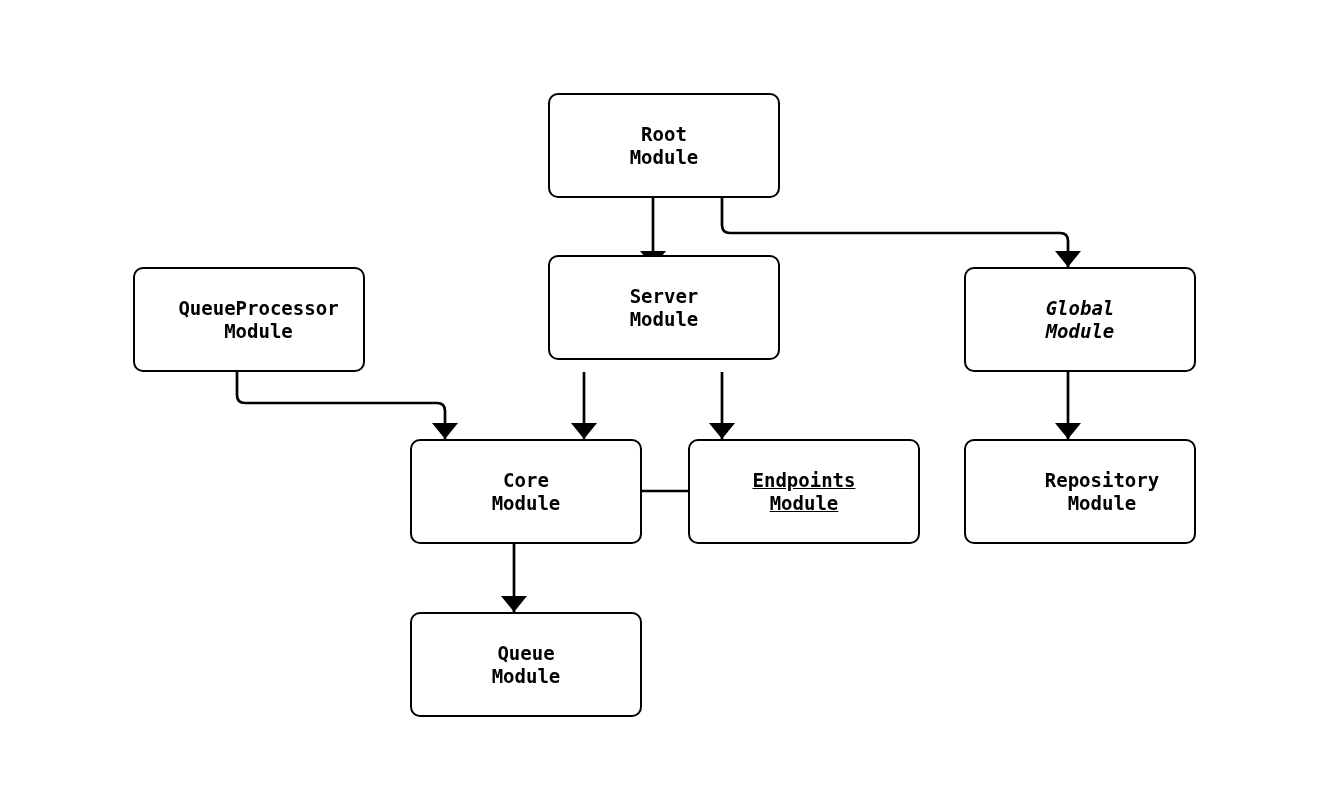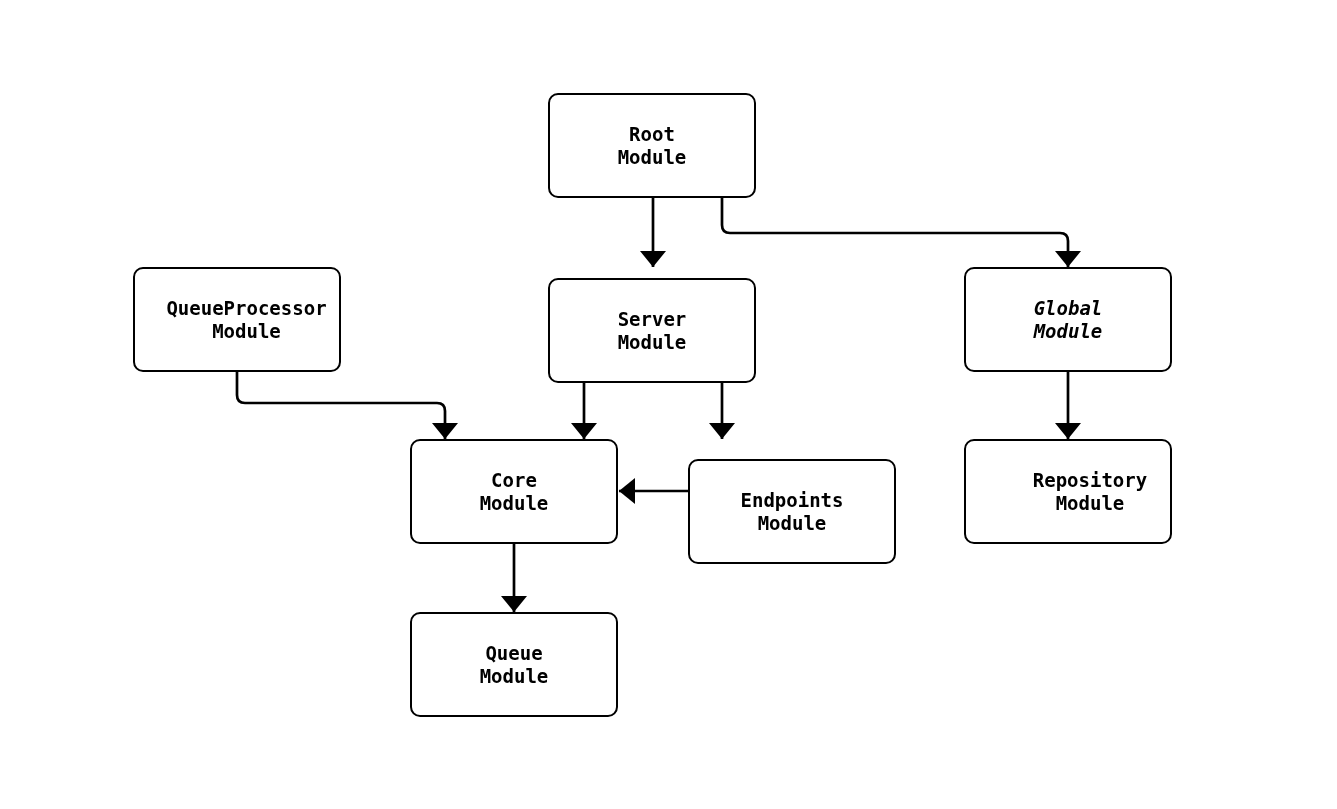--- a/index.html
+++ b/index.html
@@ -16,42 +16,42 @@
     left: 0; top: 0;
     width: 1337px; height: 809px;
   }
   .edges-layer path.edge {
     fill: none;
     stroke: #000000;
     stroke-width: 2.7;
   }
   .node {
     position: absolute;
-    width: 208px;
+    width: 232px;
     height: 105px;
     box-sizing: border-box;
     background: #ffffff;
     border: 2.7px solid #000000;
     border-radius: 10px;
     display: flex;
     align-items: center;
     justify-content: center;
     text-align: center;
     color: #000000;
     font-weight: bold;
     font-size: 19px;
     line-height: 23px;
   }
   .node-label { white-space: pre-line; }
   #n-root          { left: 548px; top: 93px;  }
   #n-queueprocessor{ left: 133px; top: 267px; padding-left: 19px; }
-  #n-server        { left: 548px; top: 278px; justify-content: center; }
+  #n-server        { left: 548px; top: 255px; justify-content: center; }
   #n-global        { left: 964px; top: 267px; font-style: italic; }
   #n-core          { left: 410px; top: 439px; }
-  #n-endpoints     { left: 688px; top: 459px; }
+  #n-endpoints     { left: 688px; top: 439px; text-decoration: underline; }
   #n-repository    { left: 964px; top: 439px; padding-left: 44px; }
   #n-queue         { left: 410px; top: 612px; }
 </style>
 </head>
 <body>
 
 <div class="canvas">
 
   <svg class="edges-layer" width="1337" height="809" viewBox="0 0 1337 809" xmlns="http://www.w3.org/2000/svg">
     <defs>

